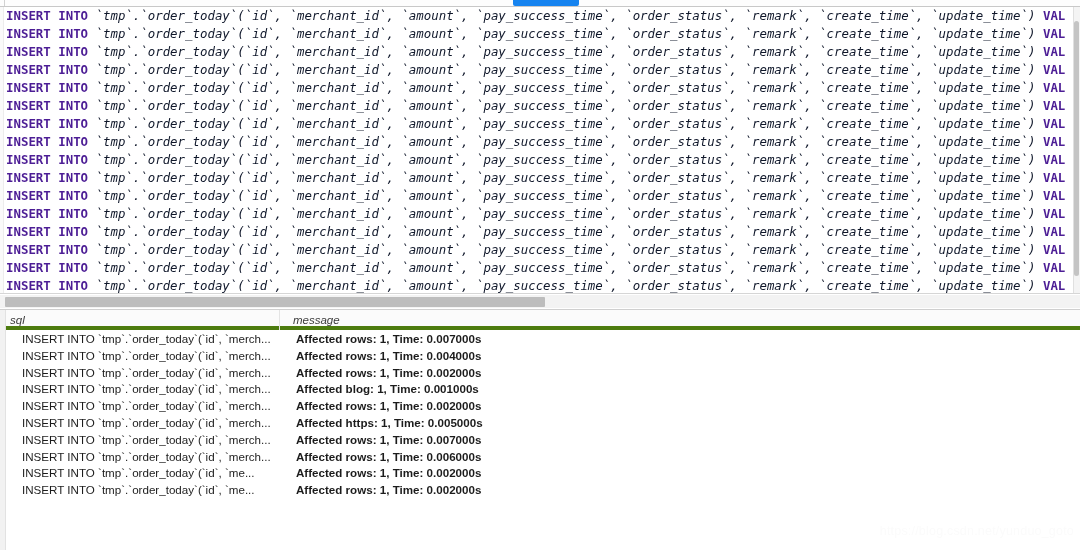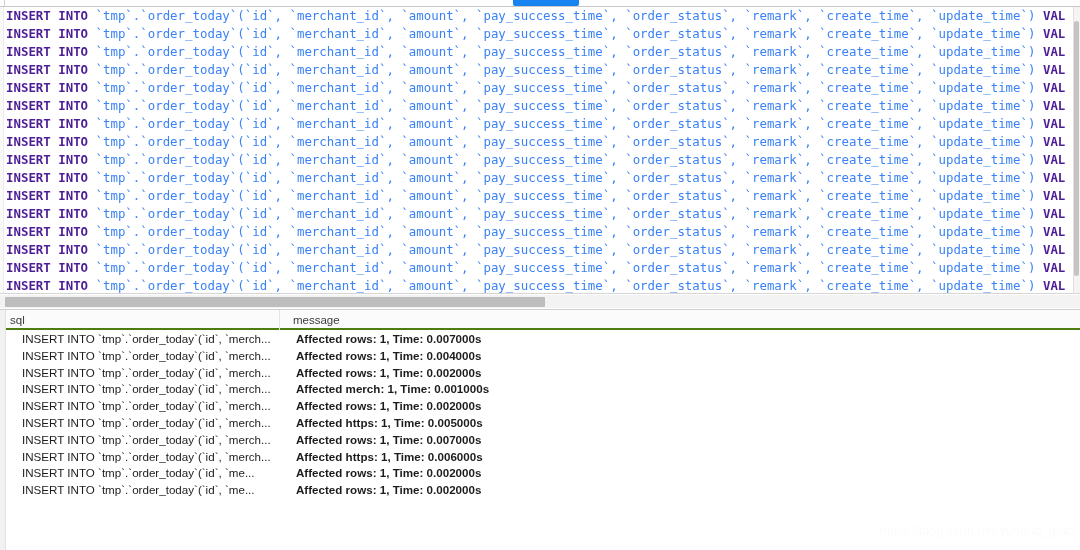--- a/index.html
+++ b/index.html
@@ -19,40 +19,40 @@
   
   .editor{position:absolute;left:0;top:7px;width:1073px;height:286px;
           background:#ffffff;overflow:hidden;}
   .ed-gutter{position:absolute;left:0;top:0;width:4px;height:286px;background:#fafafa;
              border-right:1px solid #ececec;box-sizing:border-box;}
   .code{position:absolute;left:6px;top:0;width:1200px;
         font-family:"DejaVu Sans Mono","Liberation Mono",monospace;
         font-size:12.4px;line-height:18px;white-space:pre;color:#3b3b3b;}
   .ln{height:18px;white-space:pre;}
   .kw{color:#4c1d95;font-weight:bold;}
-  .id{color:#3b82f6;}
+  .id{color:#0f172a;font-style:italic;}
 
   
   .v-track{position:absolute;right:0;top:7px;width:7px;height:286px;background:#f4f4f4;
            border-left:1px solid #e0e0e0;box-sizing:border-box;}
   .v-thumb{position:absolute;right:1px;top:14px;width:5px;height:255px;background:#c4c4c4;border-radius:3px;}
 
   
   .h-area{position:absolute;left:0;top:293px;width:1080px;height:16px;background:#ffffff;
           border-top:1px solid #d6d6d6;box-sizing:border-box;}
   .h-track{position:absolute;left:0;top:1px;width:1080px;height:13px;background:#f3f3f3;}
   .h-thumb{position:absolute;left:5px;top:2px;width:540px;height:10px;background:#bdbdbd;border-radius:1px;}
 
   
   .grid{position:absolute;left:0;top:309px;width:1080px;height:241px;background:#ffffff;
         border-top:1px solid #cfcfcf;box-sizing:border-box;}
   .grid-rail{position:absolute;left:0;top:0;width:6px;height:241px;background:#f2f2f2;
              border-right:1px solid #e2e2e2;box-sizing:border-box;}
   .ghead{position:absolute;left:6px;top:0;width:1074px;height:20px;background:#fbfbfb;
-         border-bottom:2px solid #4d7c0f;box-sizing:border-box;}
+         border-bottom:4px solid #4d7c0f;box-sizing:border-box;font-style:italic;}
   .ghead .hc{position:absolute;top:4px;font-size:11.5px;color:#3c3c3c;}
   .hc-sql{left:4px;}
   .hc-msg{left:278px;margin-left:9px;}
   .hdiv{position:absolute;top:0;width:1px;height:20px;background:#e4e4e4;}
 
   .rows{position:absolute;left:18px;top:21px;width:1074px;height:219px;}
   .row{position:relative;height:16.8px;}
   .cell{position:absolute;top:1px;font-size:11.6px;color:#1c1c1c;white-space:pre;}
   .c-sql{left:4px;}
   .c-msg{left:278px;font-weight:bold;}
@@ -103,37 +103,37 @@
         <div class="row">
           <div class="cell c-sql">INSERT INTO `tmp`.`order_today`(`id`, `merch...</div>
           <div class="cell c-msg">Affected rows: 1, Time: 0.004000s</div>
         </div>
         <div class="row">
           <div class="cell c-sql">INSERT INTO `tmp`.`order_today`(`id`, `merch...</div>
           <div class="cell c-msg">Affected rows: 1, Time: 0.002000s</div>
         </div>
         <div class="row">
           <div class="cell c-sql">INSERT INTO `tmp`.`order_today`(`id`, `merch...</div>
-          <div class="cell c-msg">Affected merch: 1, Time: 0.001000s</div>
+          <div class="cell c-msg">Affected blog: 1, Time: 0.001000s</div>
         </div>
         <div class="row">
           <div class="cell c-sql">INSERT INTO `tmp`.`order_today`(`id`, `merch...</div>
           <div class="cell c-msg">Affected rows: 1, Time: 0.002000s</div>
         </div>
         <div class="row">
           <div class="cell c-sql">INSERT INTO `tmp`.`order_today`(`id`, `merch...</div>
           <div class="cell c-msg">Affected https: 1, Time: 0.005000s</div>
         </div>
         <div class="row">
           <div class="cell c-sql">INSERT INTO `tmp`.`order_today`(`id`, `merch...</div>
           <div class="cell c-msg">Affected rows: 1, Time: 0.007000s</div>
         </div>
         <div class="row">
           <div class="cell c-sql">INSERT INTO `tmp`.`order_today`(`id`, `merch...</div>
-          <div class="cell c-msg">Affected https: 1, Time: 0.006000s</div>
+          <div class="cell c-msg">Affected rows: 1, Time: 0.006000s</div>
         </div>
         <div class="row">
           <div class="cell c-sql">INSERT INTO `tmp`.`order_today`(`id`, `me...</div>
           <div class="cell c-msg">Affected rows: 1, Time: 0.002000s</div>
         </div>
         <div class="row">
           <div class="cell c-sql">INSERT INTO `tmp`.`order_today`(`id`, `me...</div>
           <div class="cell c-msg">Affected rows: 1, Time: 0.002000s</div>
         </div>
       </div>

